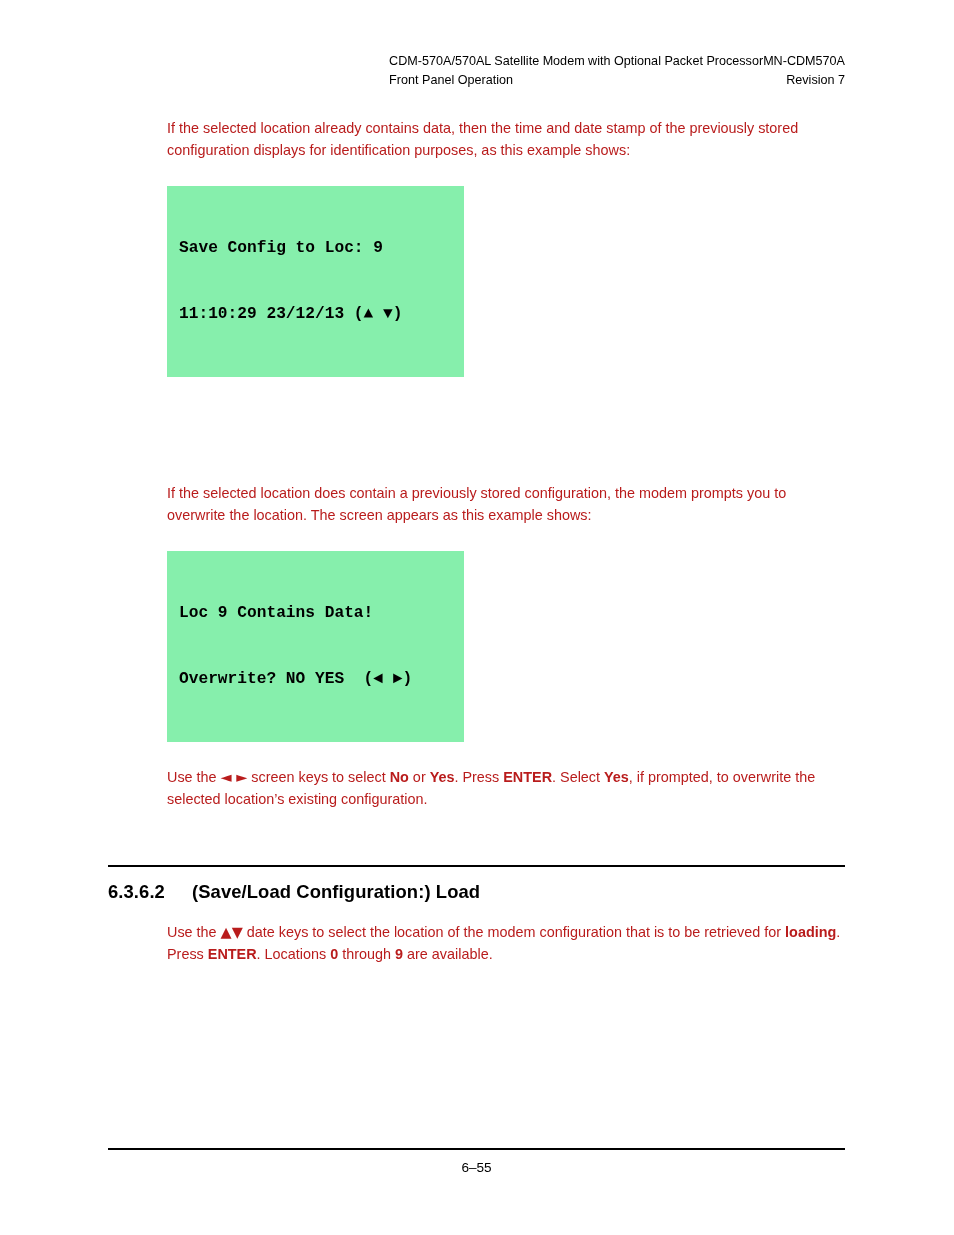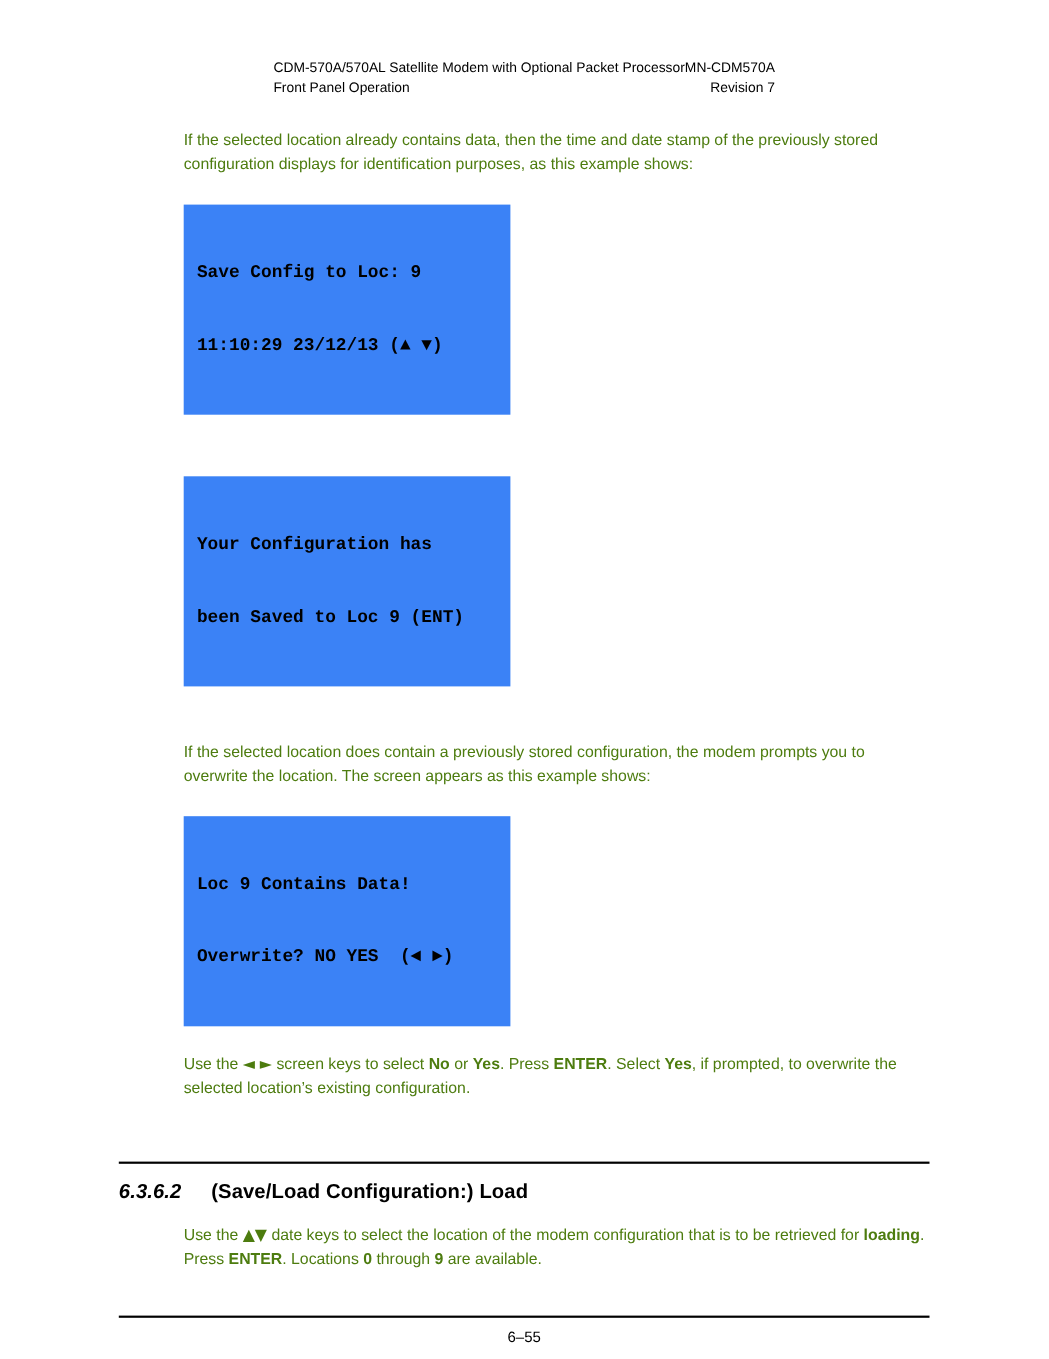--- a/index.html
+++ b/index.html
@@ -23,21 +23,21 @@
     height: 1235px;
   }
 
   
   .doc-header {
     position: absolute;
     left: 108px;
     top: 52px;
     width: 737px;
     display: flex;
-    justify-content: center;
+    justify-content: flex-end;
     align-items: flex-start;
     font-size: 12.6px;
     line-height: 19px;
   }
   .doc-header .hdr-left {
     text-align: left;
   }
   .doc-header .hdr-right {
     text-align: right;
   }
@@ -50,32 +50,32 @@
     top: 118px;
     width: 737px;
   }
 
   p.body-par {
     margin: 0 0 0 59px;
     width: 678px;
     font-size: 14.4px;
     line-height: 21.5px;
     text-align: left;
-    color: #4d7c0f;
+    color: #b91c1c;
   }
   .gap-md { height: 25px; }
   .gap-lg { height: 31px; }
 
   b, strong { font-weight: bold; }
 
   
   .lcd {
     margin-left: 59px;
     width: 297px;
-    background: #3b82f6;
+    background: #86efac;
     padding: 7px 0 8px 12px;
     box-sizing: border-box;
     font-family: "Liberation Mono", "DejaVu Sans Mono", monospace;
     font-weight: bold;
     font-size: 16.2px;
     line-height: 22px;
     letter-spacing: 0px;
     color: #000;
     white-space: pre;
   }
@@ -92,28 +92,27 @@
     margin: 0;
     padding-top: 13px;
     font-size: 18.4px;
     font-weight: bold;
     line-height: 24px;
     letter-spacing: 0.1px;
   }
   h2.sec-head .sec-num {
     display: inline-block;
     width: 84px;
-    font-style: italic;
   }
 
   
   .doc-footer {
     position: absolute;
     left: 108px;
-    top: 1196px;
+    top: 1148px;
     width: 737px;
   }
   .foot-rule {
     width: 737px;
     height: 2px;
     background: #000;
   }
   .foot-num {
     padding-top: 9px;
     text-align: center;
@@ -148,24 +147,20 @@
     <div class="lcd">
       <span class="lcd-line">Save Config to Loc: 9</span>
       <span class="lcd-line">11:10:29 23/12/13 (▲ ▼)</span>
     </div>
 
     <div class="gap-lg"></div>
 
 
     <div class="gap-md"></div>
 
-    <div class="lcd">
-      <span class="lcd-line">Your Configuration has</span>
-      <span class="lcd-line">been Saved to Loc 9 (ENT)</span>
-    </div>
 
     <div class="gap-md"></div>
 
 
     <div class="gap-md"></div>
 
     <p class="body-par">If the selected location does contain a previously stored configuration, the modem prompts you to overwrite the location. The screen appears as this example shows:</p>
 
     <div class="gap-md"></div>
 

